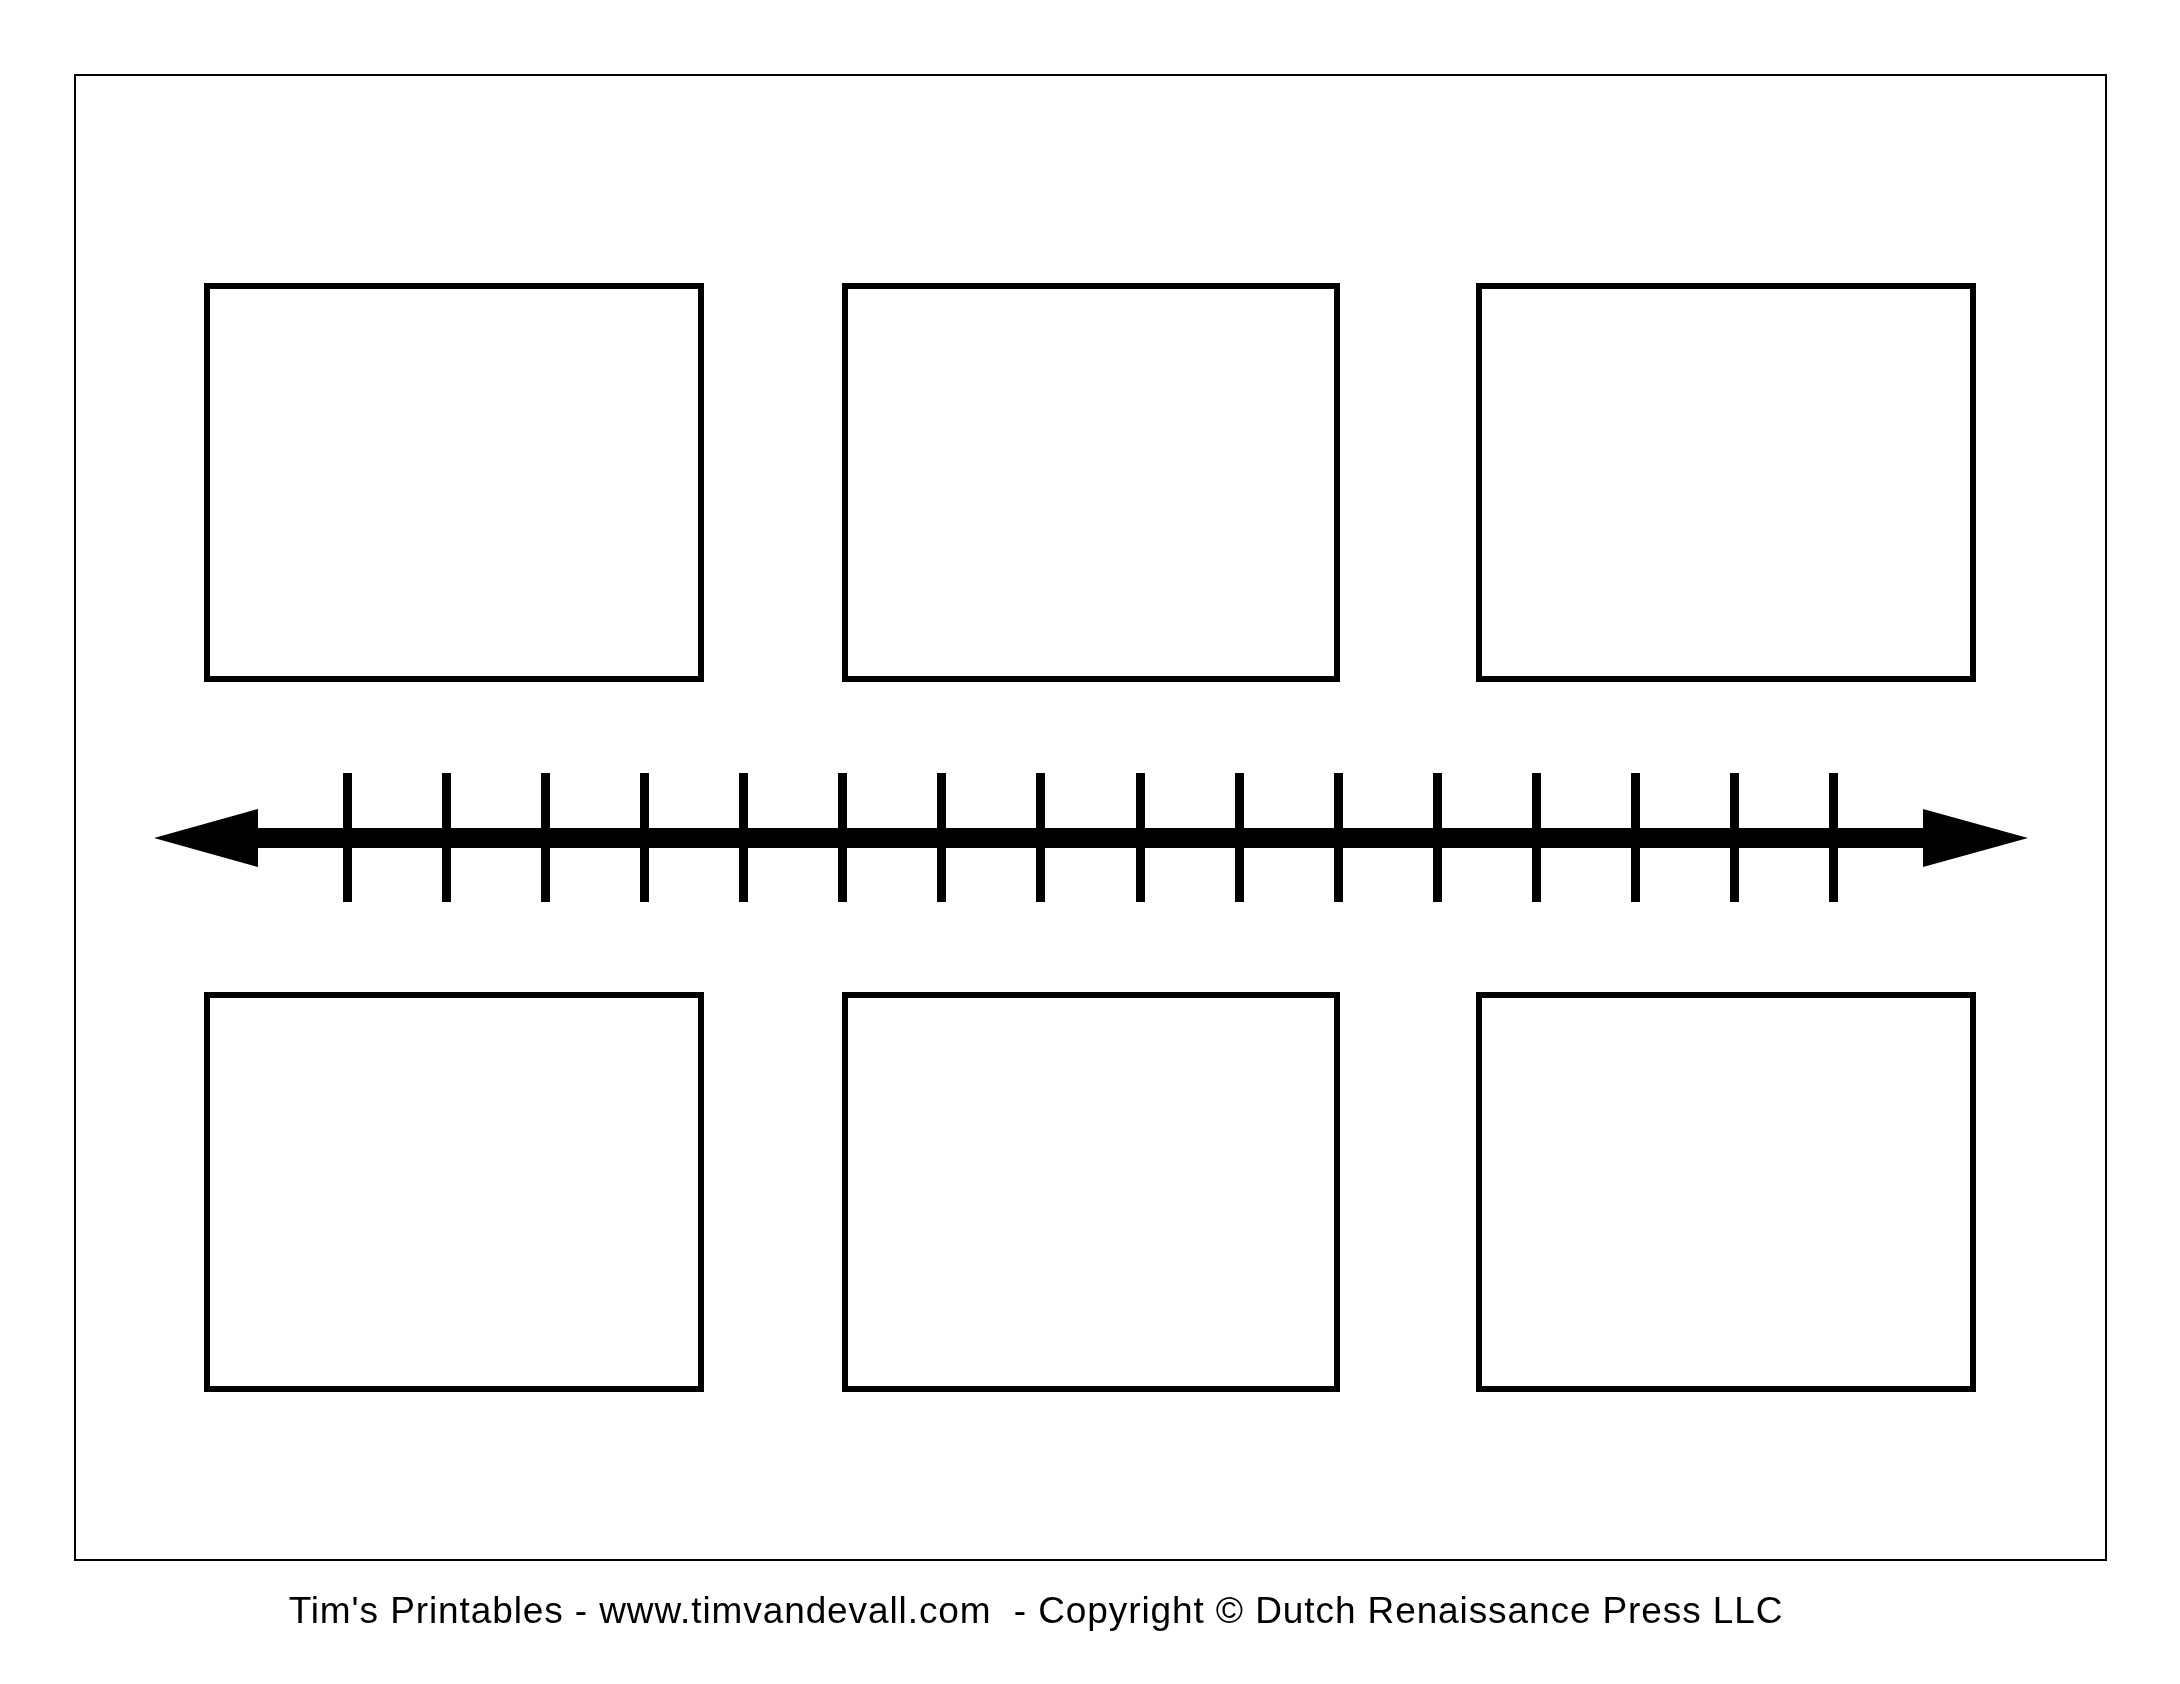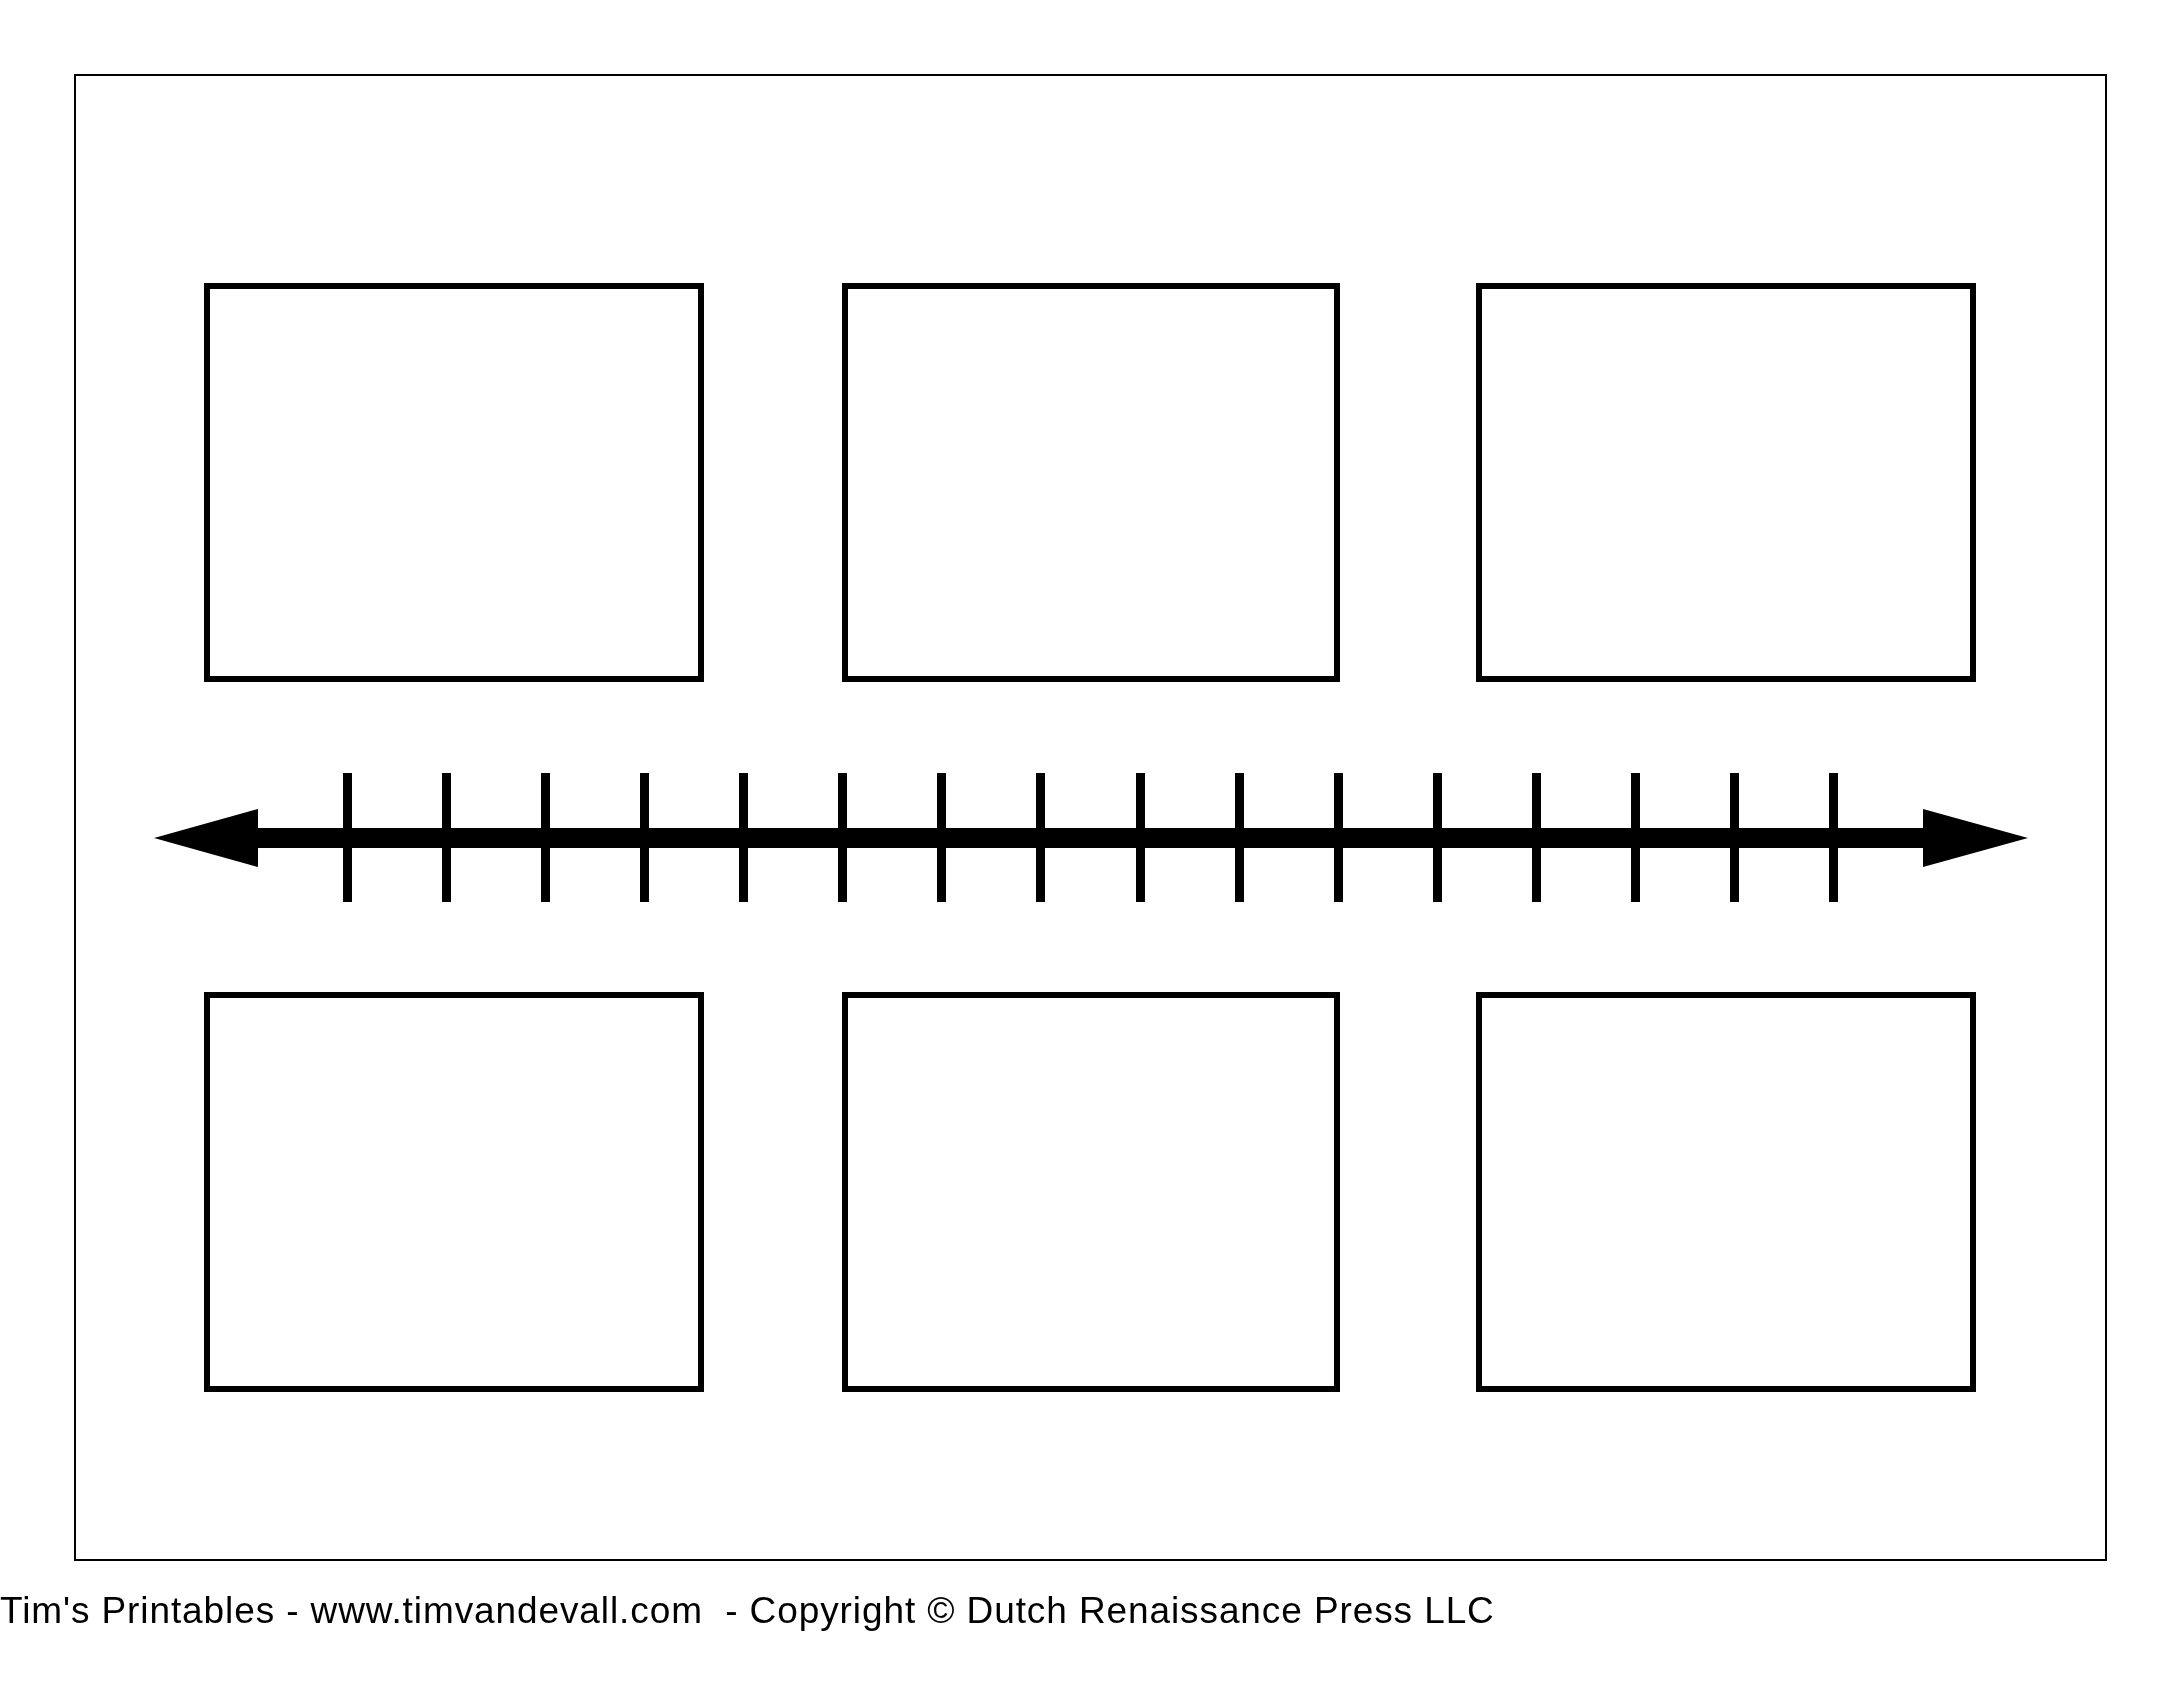--- a/index.html
+++ b/index.html
@@ -53,20 +53,21 @@
   .tick {
     position: absolute;
     top: 773px;
     width: 9.4px; height: 129px;
     background: var(--ink, #000000);
   }
   .footer {
     position: absolute;
     left: 0; top: 1589px;
     width: 2072px;
+    text-align: center;
     font-size: 37px;
     line-height: 44px;
     letter-spacing: 0.9px;
     white-space: pre;
     color: var(--ink, #000000);
   }
 </style>
 </head>
 <body>
 

